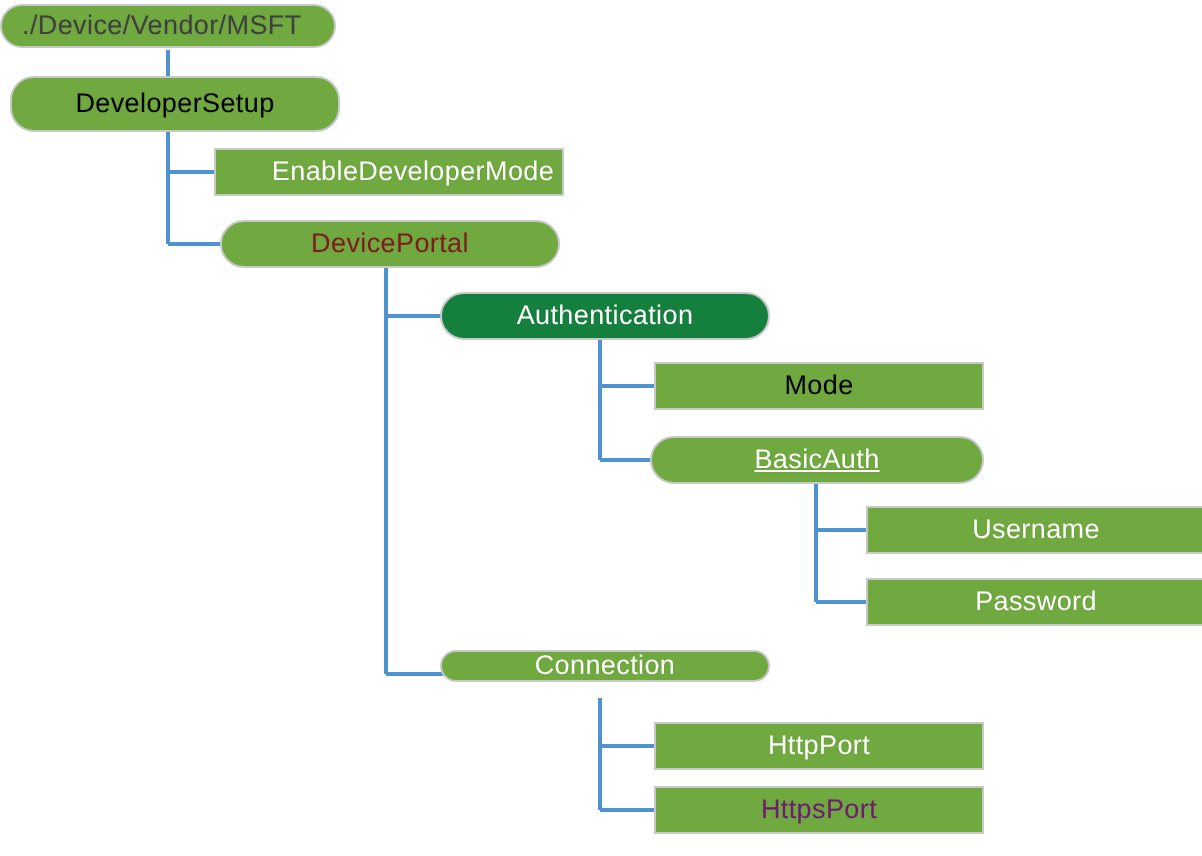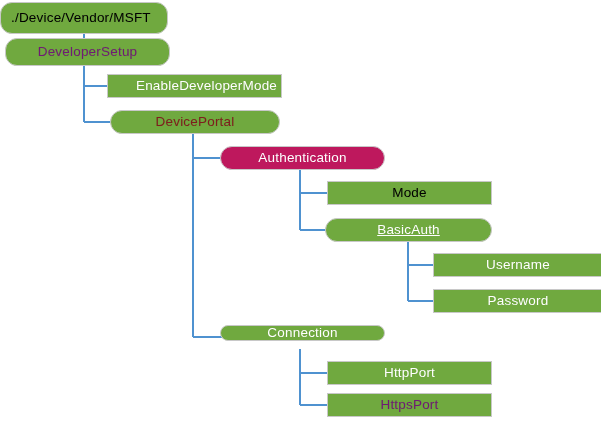--- a/index.html
+++ b/index.html
@@ -91,25 +91,25 @@
       <g>
         <line x1="300" y1="349" x2="300" y2="373" stroke="#4f92d0" stroke-width="2" shape-rendering="crispEdges"></line>
         <line x1="300" y1="373" x2="327" y2="373" stroke="#4f92d0" stroke-width="2" shape-rendering="crispEdges"></line>
       </g>
       <g>
         <line x1="300" y1="349" x2="300" y2="405" stroke="#4f92d0" stroke-width="2" shape-rendering="crispEdges"></line>
         <line x1="300" y1="405" x2="327" y2="405" stroke="#4f92d0" stroke-width="2" shape-rendering="crispEdges"></line>
       </g>
     </svg>
   <div id="node-layer">
-      <div class="node pill" style="left: 0px; top: 2px; width: 168px; height: 32px; background: rgb(112, 169, 63); color: #000000; border-color: rgb(200, 200, 200); justify-content: flex-start; padding-left: 10px;">./Device/Vendor/MSFT</div>
-      <div class="node pill" style="left: 5px; top: 38px; width: 165px; height: 28px; background: rgb(112, 169, 63); color: #701a75; border-color: rgb(200, 200, 200);">DeveloperSetup</div>
+      <div class="node pill" style="left: 0px; top: 2px; width: 168px; height: 22px; background: rgb(112, 169, 63); color: #404040; border-color: rgb(200, 200, 200); justify-content: flex-start; padding-left: 10px;">./Device/Vendor/MSFT</div>
+      <div class="node pill" style="left: 5px; top: 38px; width: 165px; height: 28px; background: rgb(112, 169, 63); color: #000000; border-color: rgb(200, 200, 200);">DeveloperSetup</div>
       <div class="node rect" style="left: 107px; top: 74px; width: 175px; height: 24px; background: rgb(112, 169, 63); color: rgb(255, 255, 255); border-color: rgb(200, 200, 200); padding-left: 24px;">EnableDeveloperMode</div>
       <div class="node pill" style="left: 110px; top: 110px; width: 170px; height: 24px; background: rgb(112, 169, 63); color: #7f1d1d; border-color: rgb(200, 200, 200);">DevicePortal</div>
-      <div class="node pill" style="left: 220px; top: 146px; width: 165px; height: 24px; background: #be185d; color: rgb(255, 255, 255); border-color: rgb(200, 200, 200);">Authentication</div>
+      <div class="node pill" style="left: 220px; top: 146px; width: 165px; height: 24px; background: #15803d; color: rgb(255, 255, 255); border-color: rgb(200, 200, 200);">Authentication</div>
       <div class="node rect" style="left: 327px; top: 181px; width: 165px; height: 24px; background: rgb(112, 169, 63); color: #000000; border-color: rgb(200, 200, 200);">Mode</div>
       <div class="node pill" style="left: 325px; top: 218px; width: 167px; height: 24px; background: rgb(112, 169, 63); color: rgb(255, 255, 255); border-color: rgb(200, 200, 200); text-decoration: underline;">BasicAuth</div>
       <div class="node rect" style="left: 433px; top: 253px; width: 170px; height: 24px; background: rgb(112, 169, 63); color: rgb(255, 255, 255); border-color: rgb(200, 200, 200);">Username</div>
       <div class="node rect" style="left: 433px; top: 289px; width: 170px; height: 24px; background: rgb(112, 169, 63); color: rgb(255, 255, 255); border-color: rgb(200, 200, 200);">Password</div>
       <div class="node pill" style="left: 220px; top: 325px; width: 165px; height: 16px; background: rgb(112, 169, 63); color: rgb(255, 255, 255); border-color: rgb(200, 200, 200);">Connection</div>
       <div class="node rect" style="left: 327px; top: 361px; width: 165px; height: 24px; background: rgb(112, 169, 63); color: rgb(255, 255, 255); border-color: rgb(200, 200, 200);">HttpPort</div>
       <div class="node rect" style="left: 327px; top: 393px; width: 165px; height: 24px; background: rgb(112, 169, 63); color: #701a75; border-color: rgb(200, 200, 200);">HttpsPort</div>
     </div>
 </div>
 

